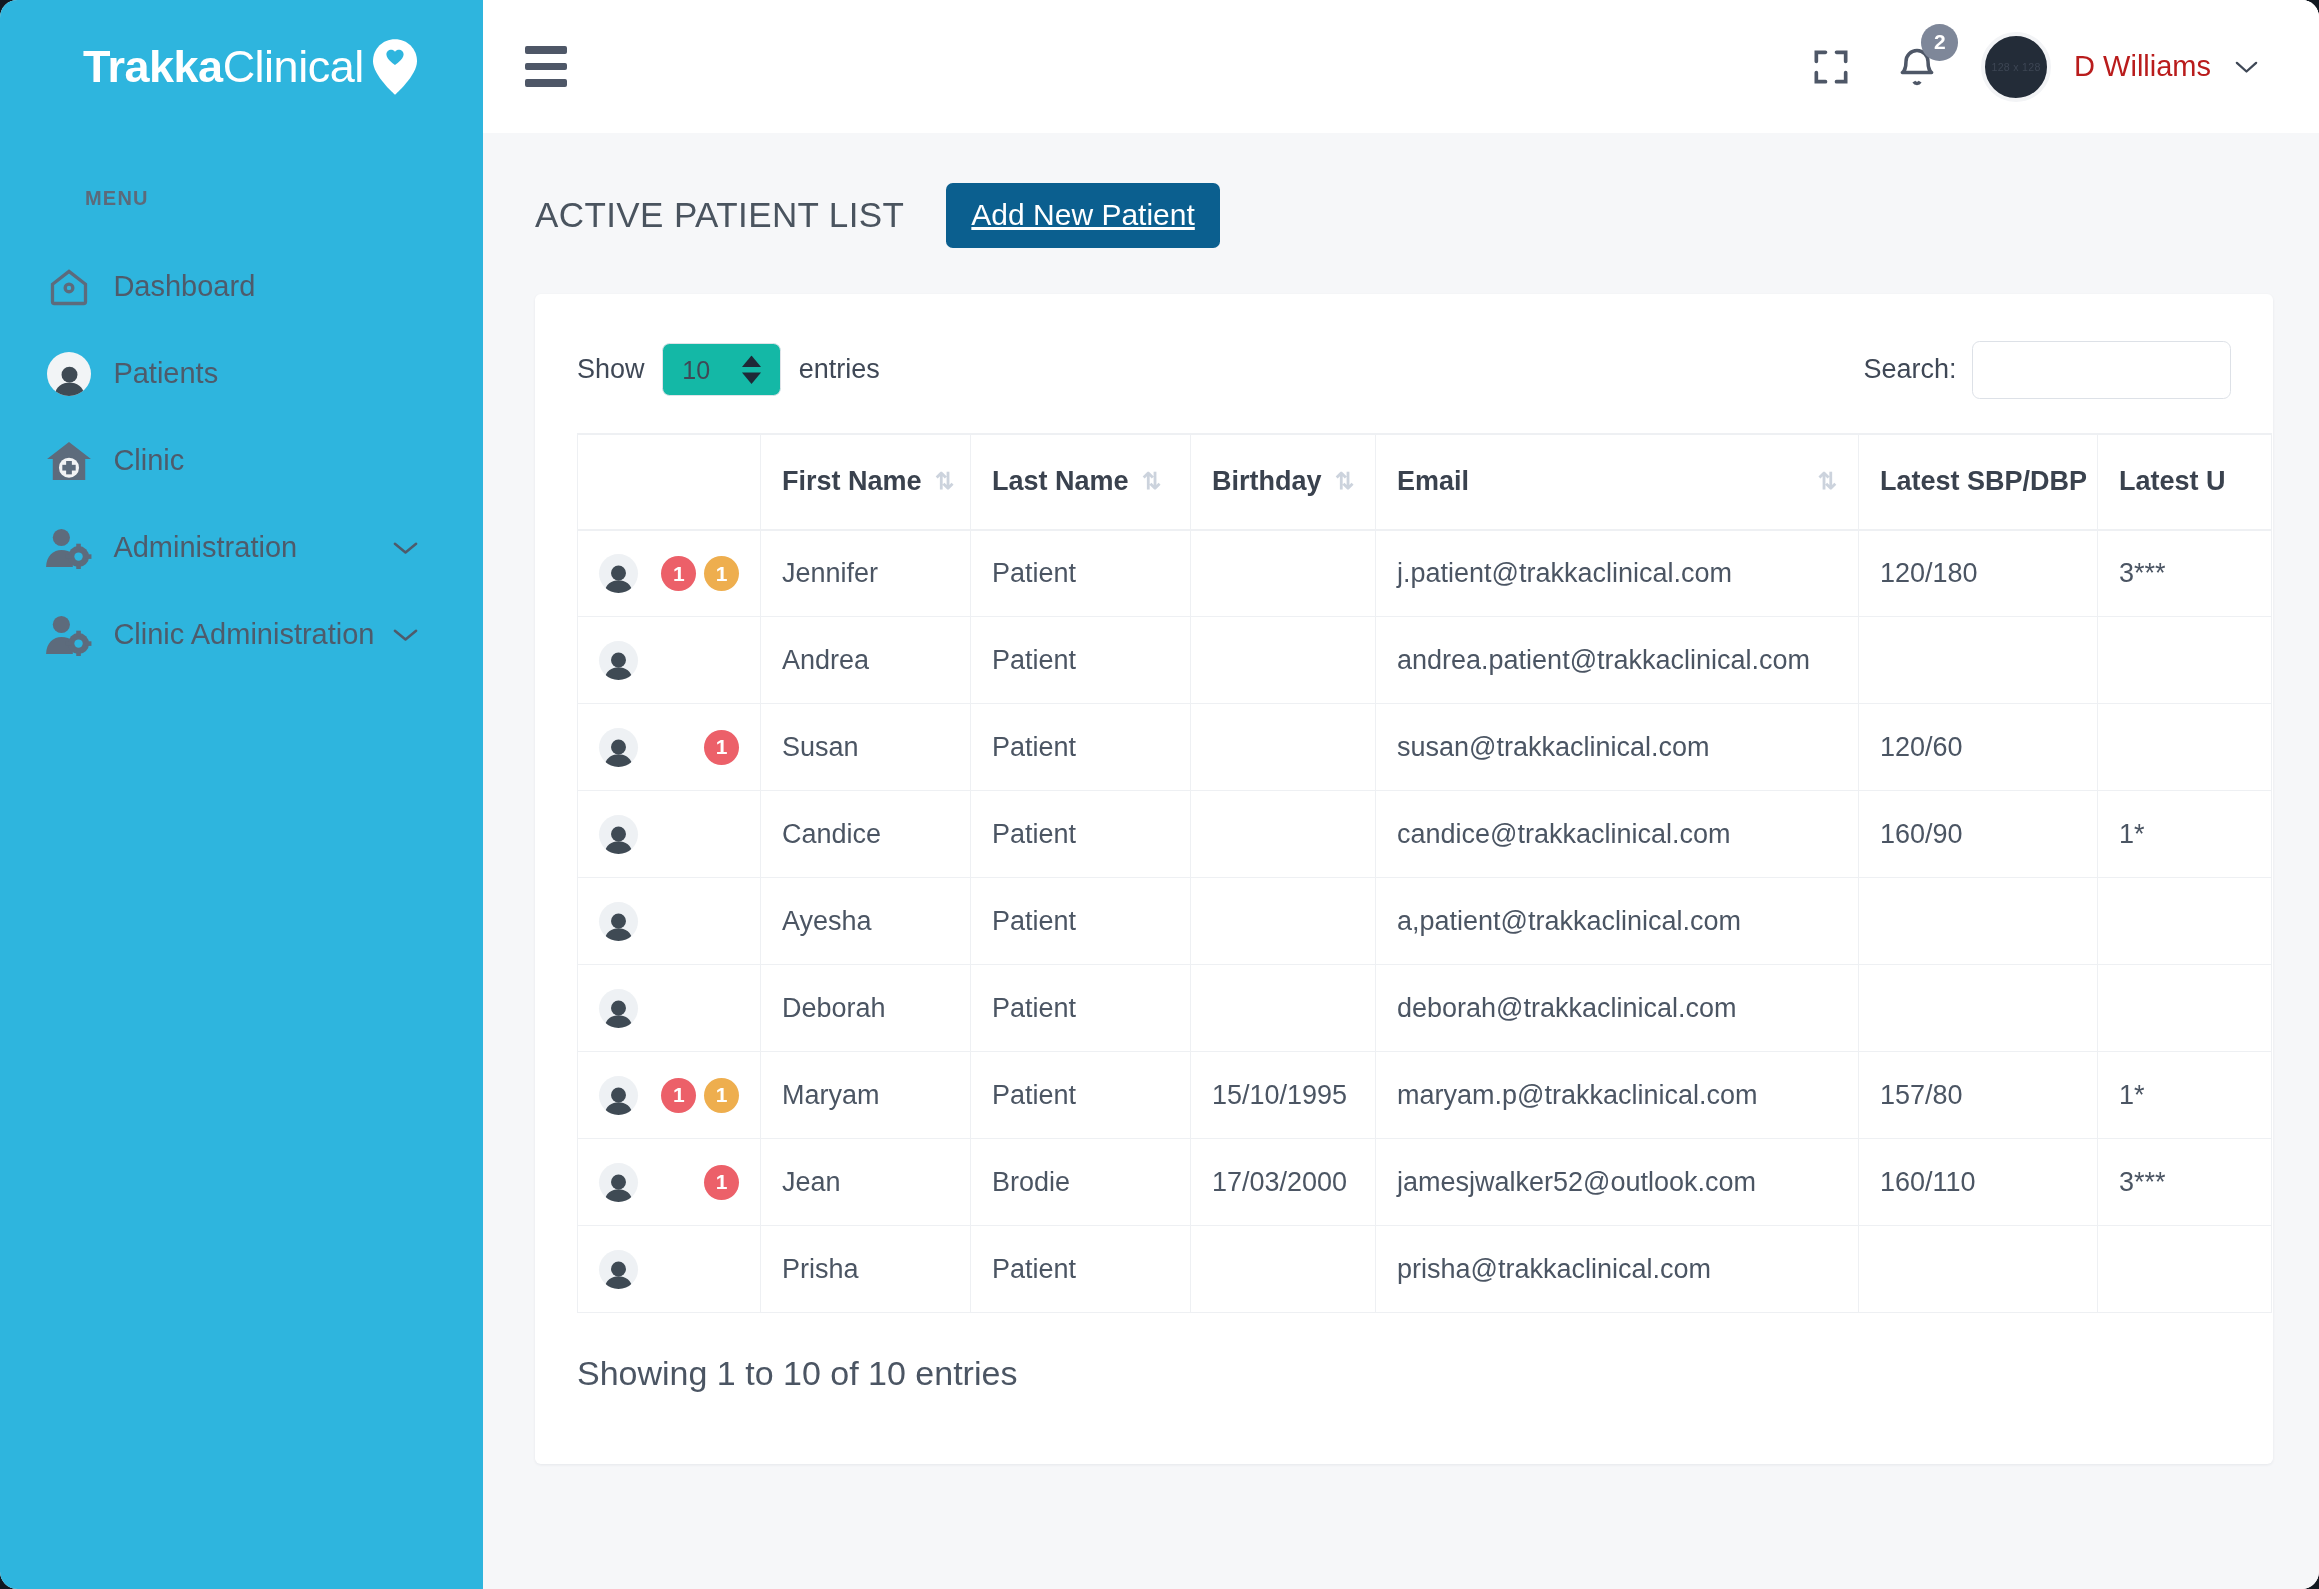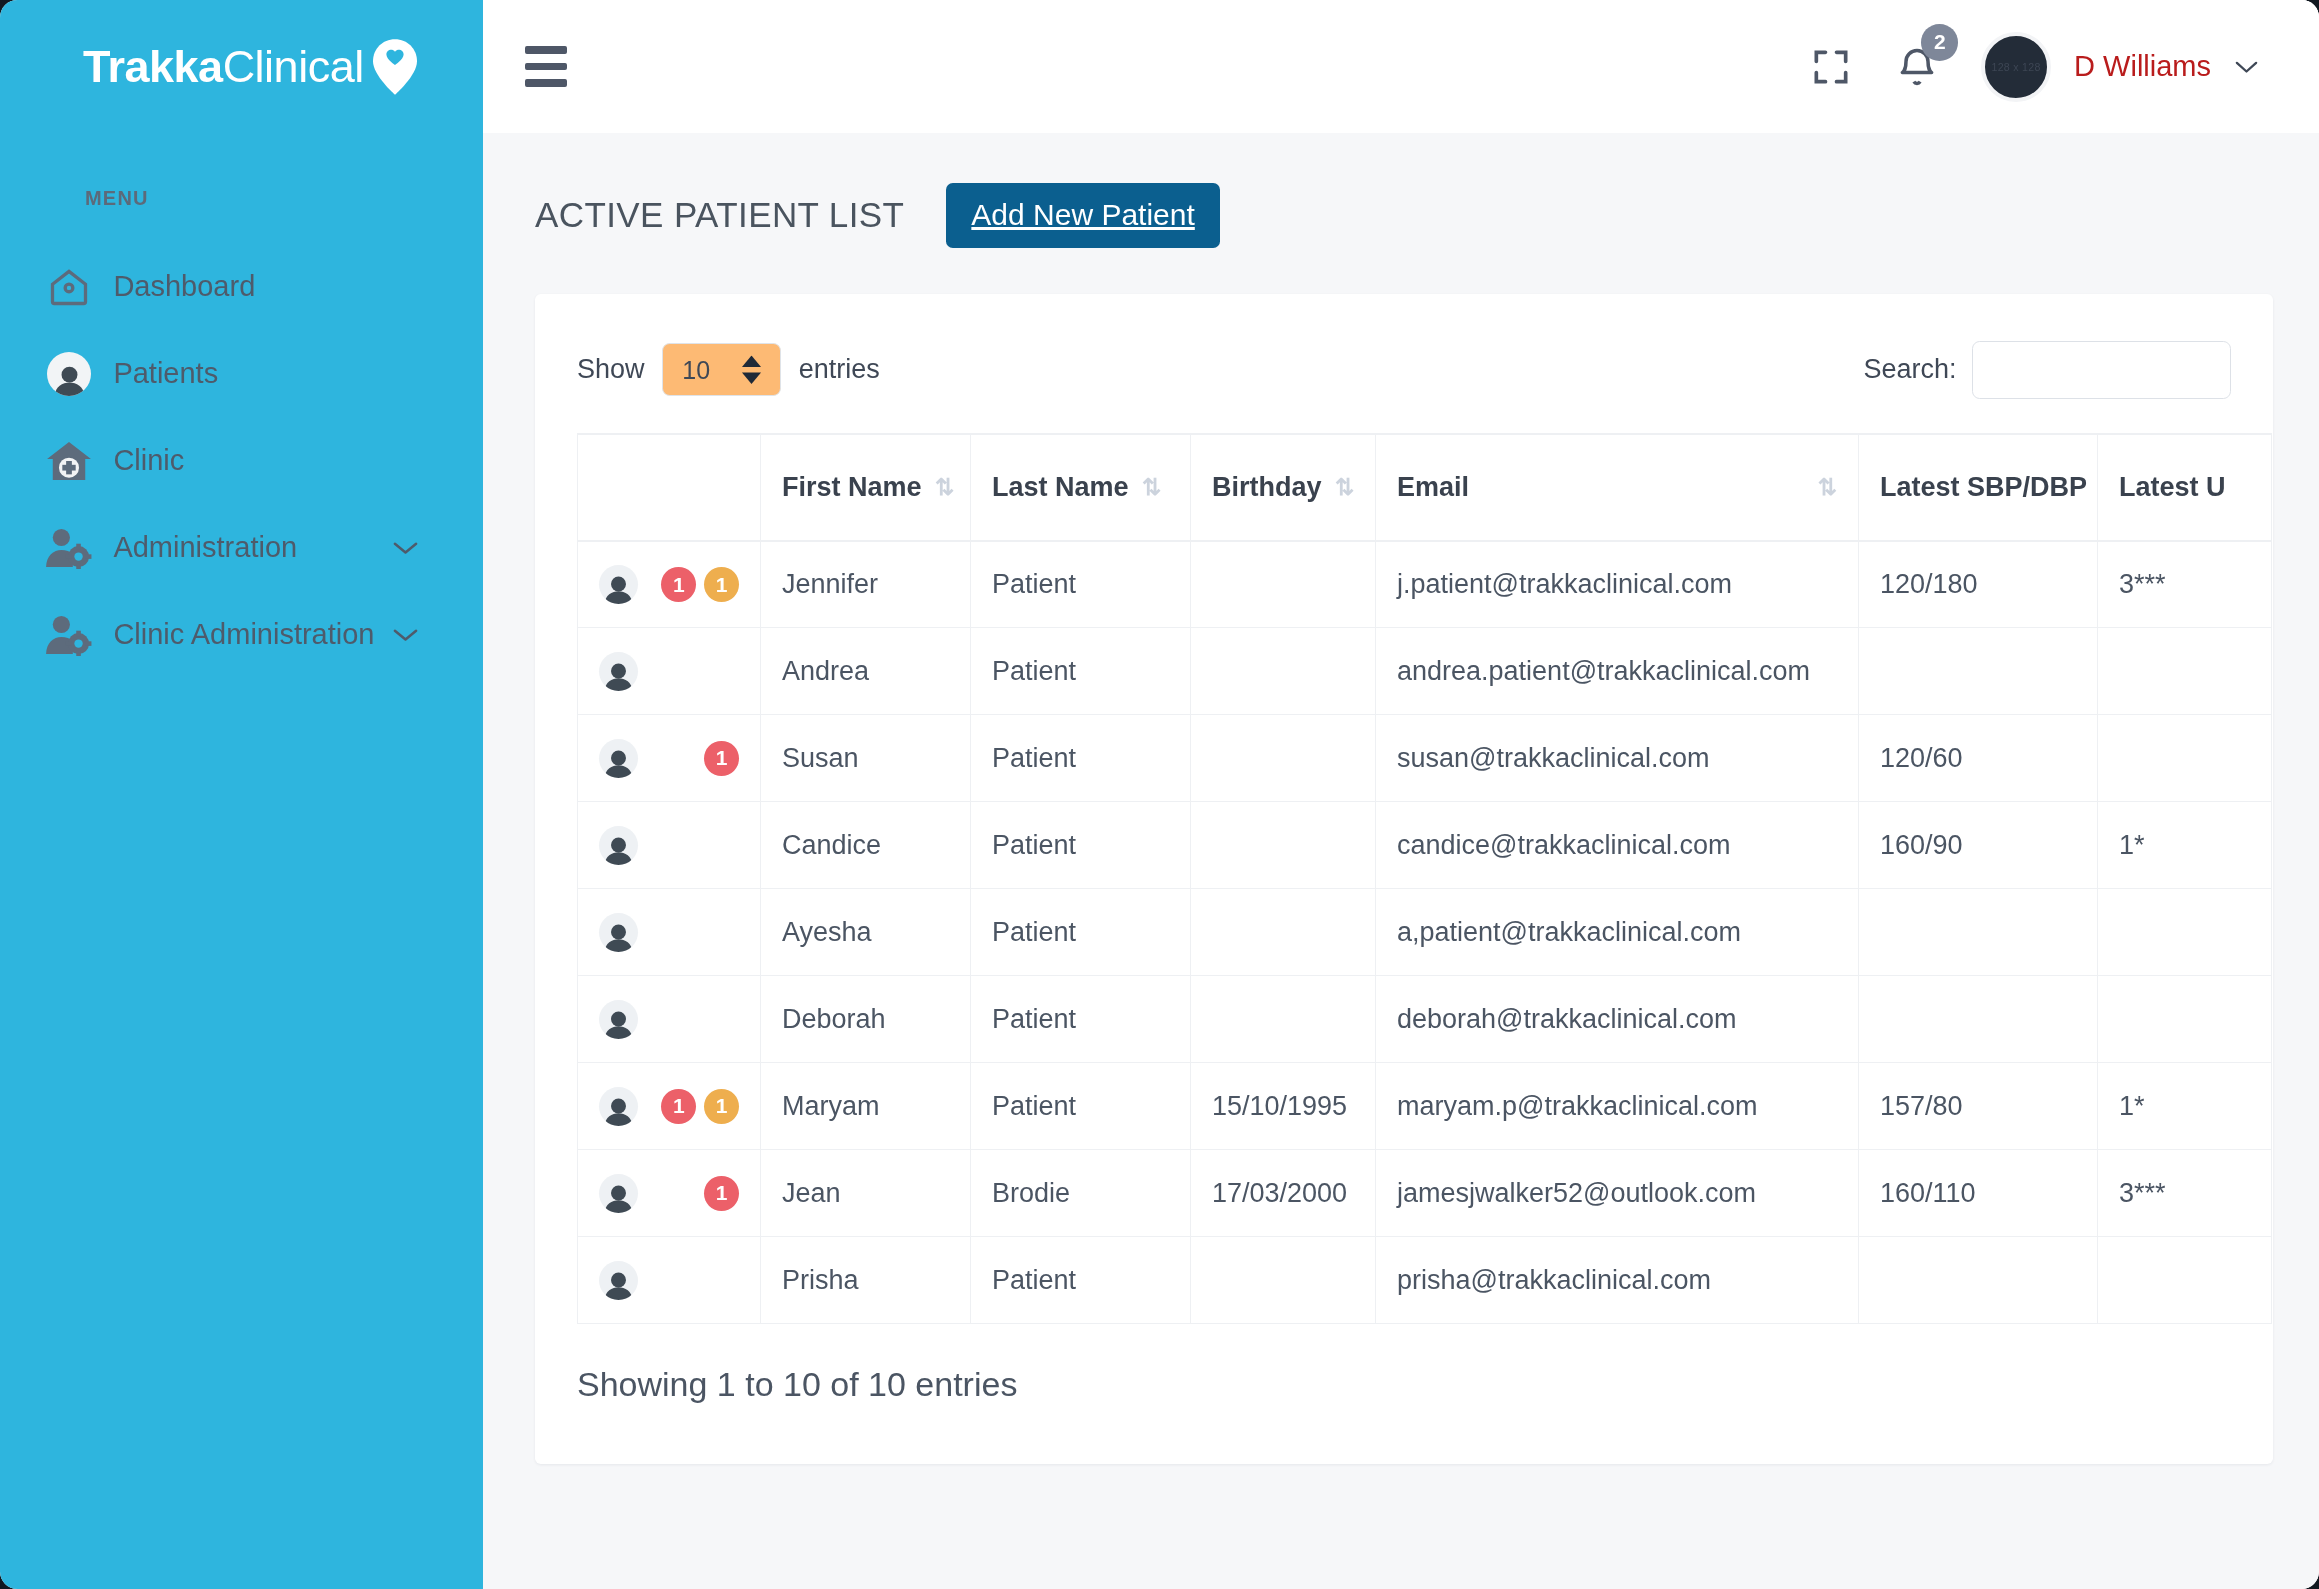--- a/index.html
+++ b/index.html
@@ -184,21 +184,21 @@
     height: 68px;
     margin-bottom: 29px;
   }
   .show-entries {
     display: flex; align-items: center; gap: 17.4px;
     font-size: 27px; color: #3f4856;
   }
   .entries-select {
     appearance: none;
     -webkit-appearance: none;
-    background: #fdba74;
+    background: #14b8a6;
     border: 1.9px solid #dfe3e8;
     border-radius: 7.7px;
     font-size: 25px;
     color: #3f4856;
     font-family: "Liberation Sans", sans-serif;
     padding: 11.6px 56px 11.6px 19.3px;
     cursor: pointer;
   }
   .select-wrap { position: relative; display: inline-flex; align-items: center; }
   .select-arrows {
@@ -228,21 +228,21 @@
   table.dt { border-collapse: collapse; width: 1545px; table-layout: fixed; }
   table.dt th {
     border: 1px solid #eef0f3;
     border-top: 2.9px solid #eef0f3;
     border-bottom: 2.9px solid #eef0f3;
     text-align: left;
     font-size: 27px;
     font-weight: 700;
     color: #3a424e;
     padding: 19.3px 21px;
-    height: 107px;
+    height: 96px;
     vertical-align: middle;
     white-space: nowrap;
   }
   table.dt td {
     border: 1px solid #eef0f3;
     font-size: 27px;
     color: #4b5563;
     padding: 17.4px 21px;
     height: 87px;
     vertical-align: middle;

